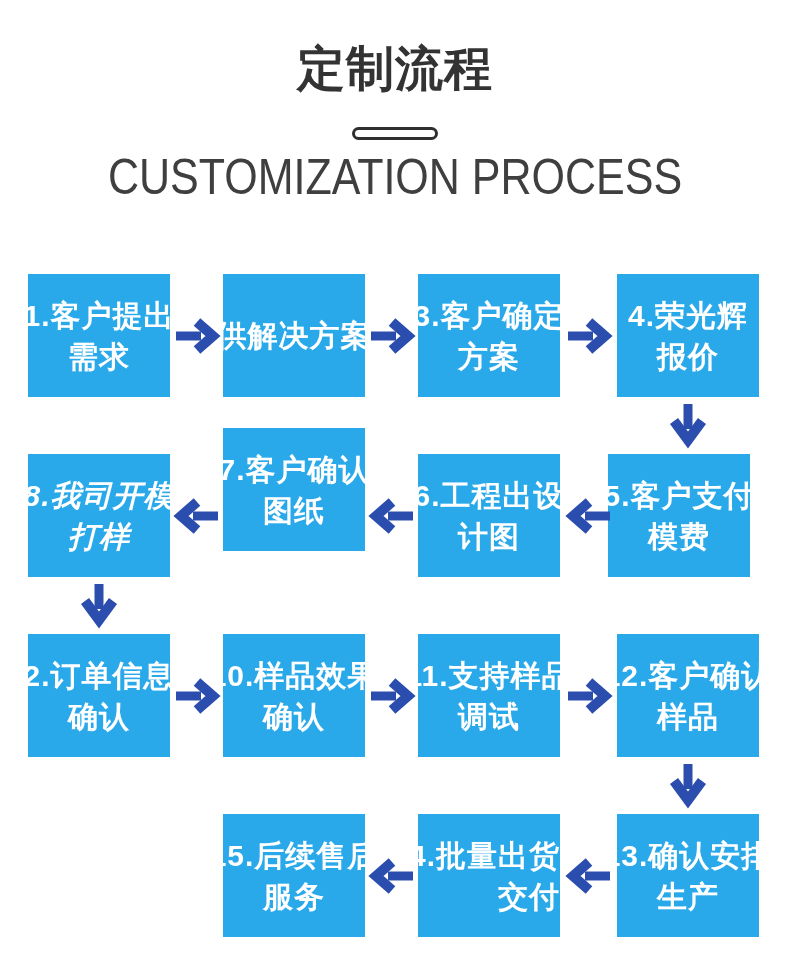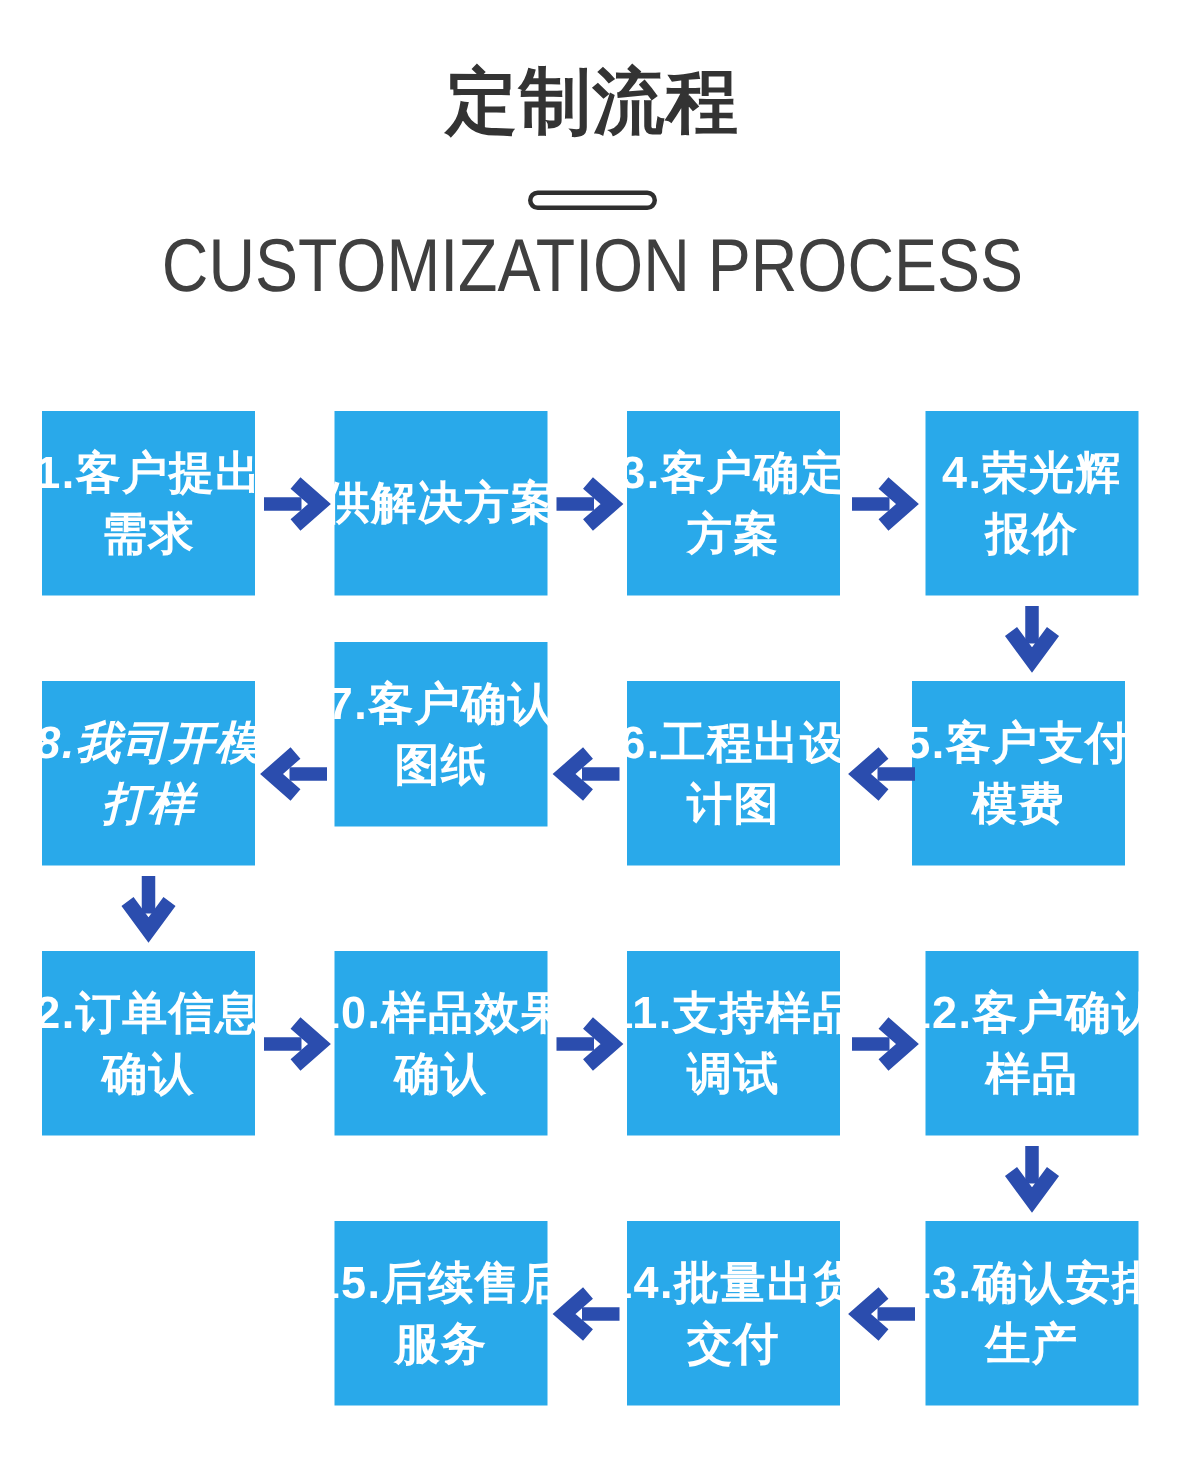--- a/index.html
+++ b/index.html
@@ -103,21 +103,21 @@
         <div>调试</div>
       </div>
       <div class="step-box" style="left: 617px; top: 634px;">
         <div>12.客户确认</div>
         <div>样品</div>
       </div>
       <div class="step-box" style="left: 617px; top: 814px;">
         <div>13.确认安排</div>
         <div>生产</div>
       </div>
-      <div class="step-box" style="left: 418px; top: 814px;">
+      <div class="step-box" style="left: 418px; top: 814px; align-items: flex-end;">
         <div>14.批量出货</div>
         <div>交付</div>
       </div>
       <div class="step-box" style="left: 223px; top: 814px;">
         <div>15.后续售后</div>
         <div>服务</div>
       </div>
       <div class="arrow" style="left: 174px; top: 316px;">
         <svg width="46" height="40" viewBox="0 0 46 40">
           <line x1="2" y1="20" x2="27" y2="20" stroke="#2b4dae" stroke-width="9"></line>

